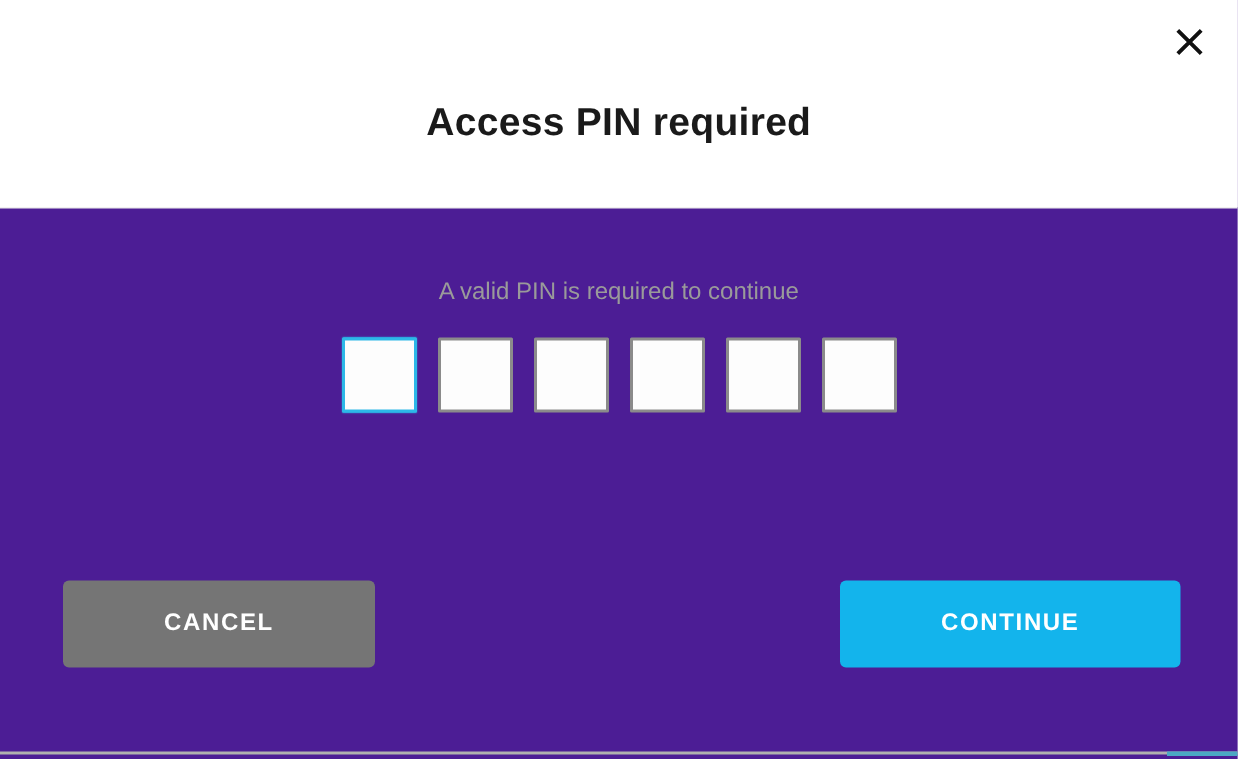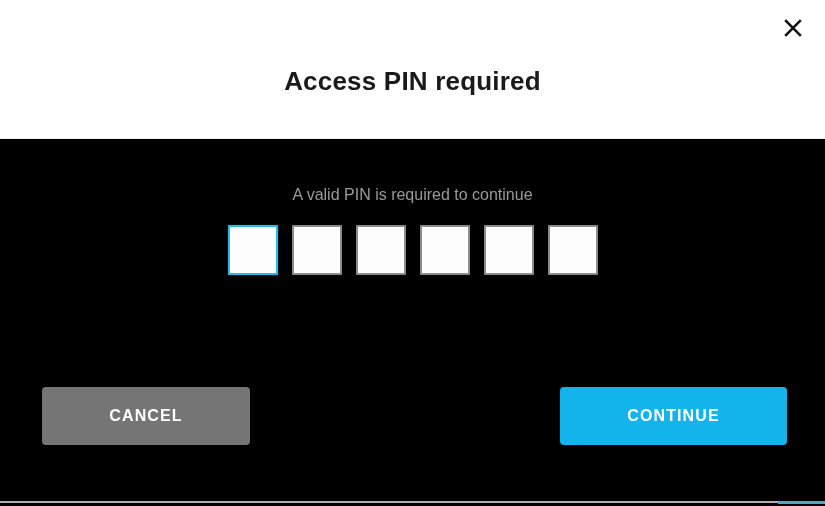--- a/index.html
+++ b/index.html
@@ -58,21 +58,21 @@
     font-weight: 700;
     color: #1a1a1a;
     letter-spacing: 0.2px;
     line-height: 1;
   }
 
   
   #modal-body {
     position: relative;
     flex: 1 1 auto;
-    background: #000000;
+    background: #4c1d95;
     border-top: 1px solid #f0f0f0;
     padding-left: 35px;
   }
 
   #pin-instruction {
     position: absolute;
     left: 0;
     right: 0;
     top: 48px;
     text-align: center;

